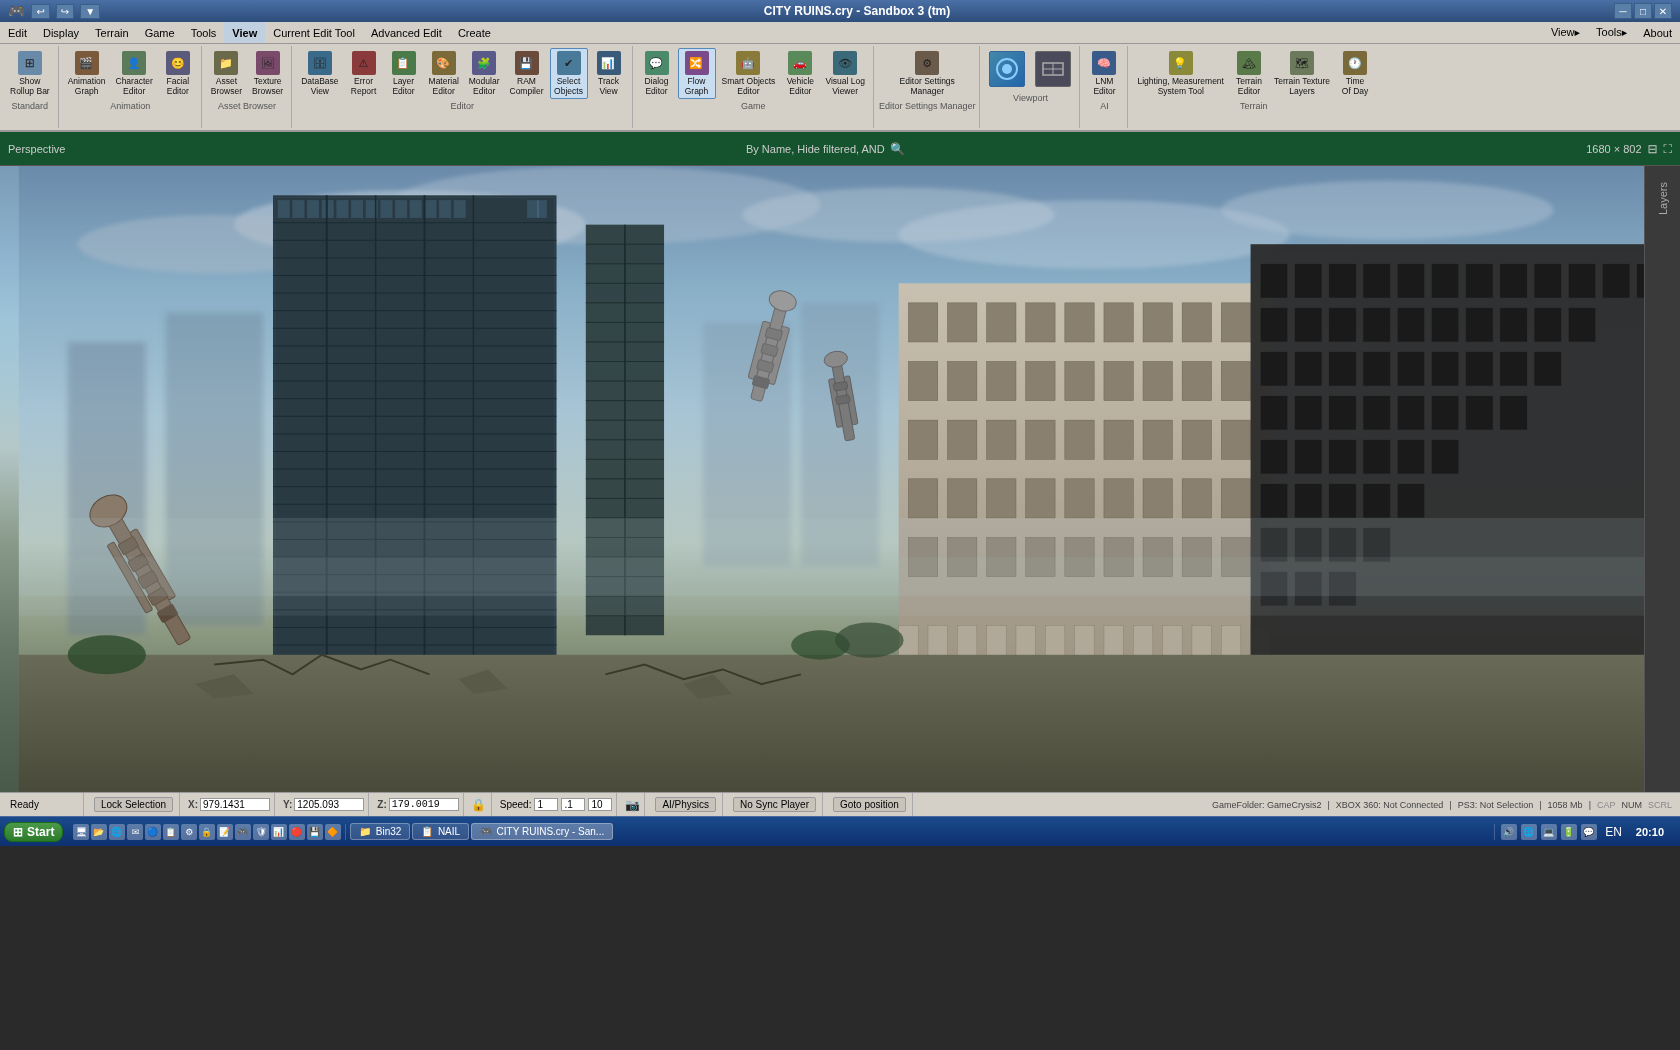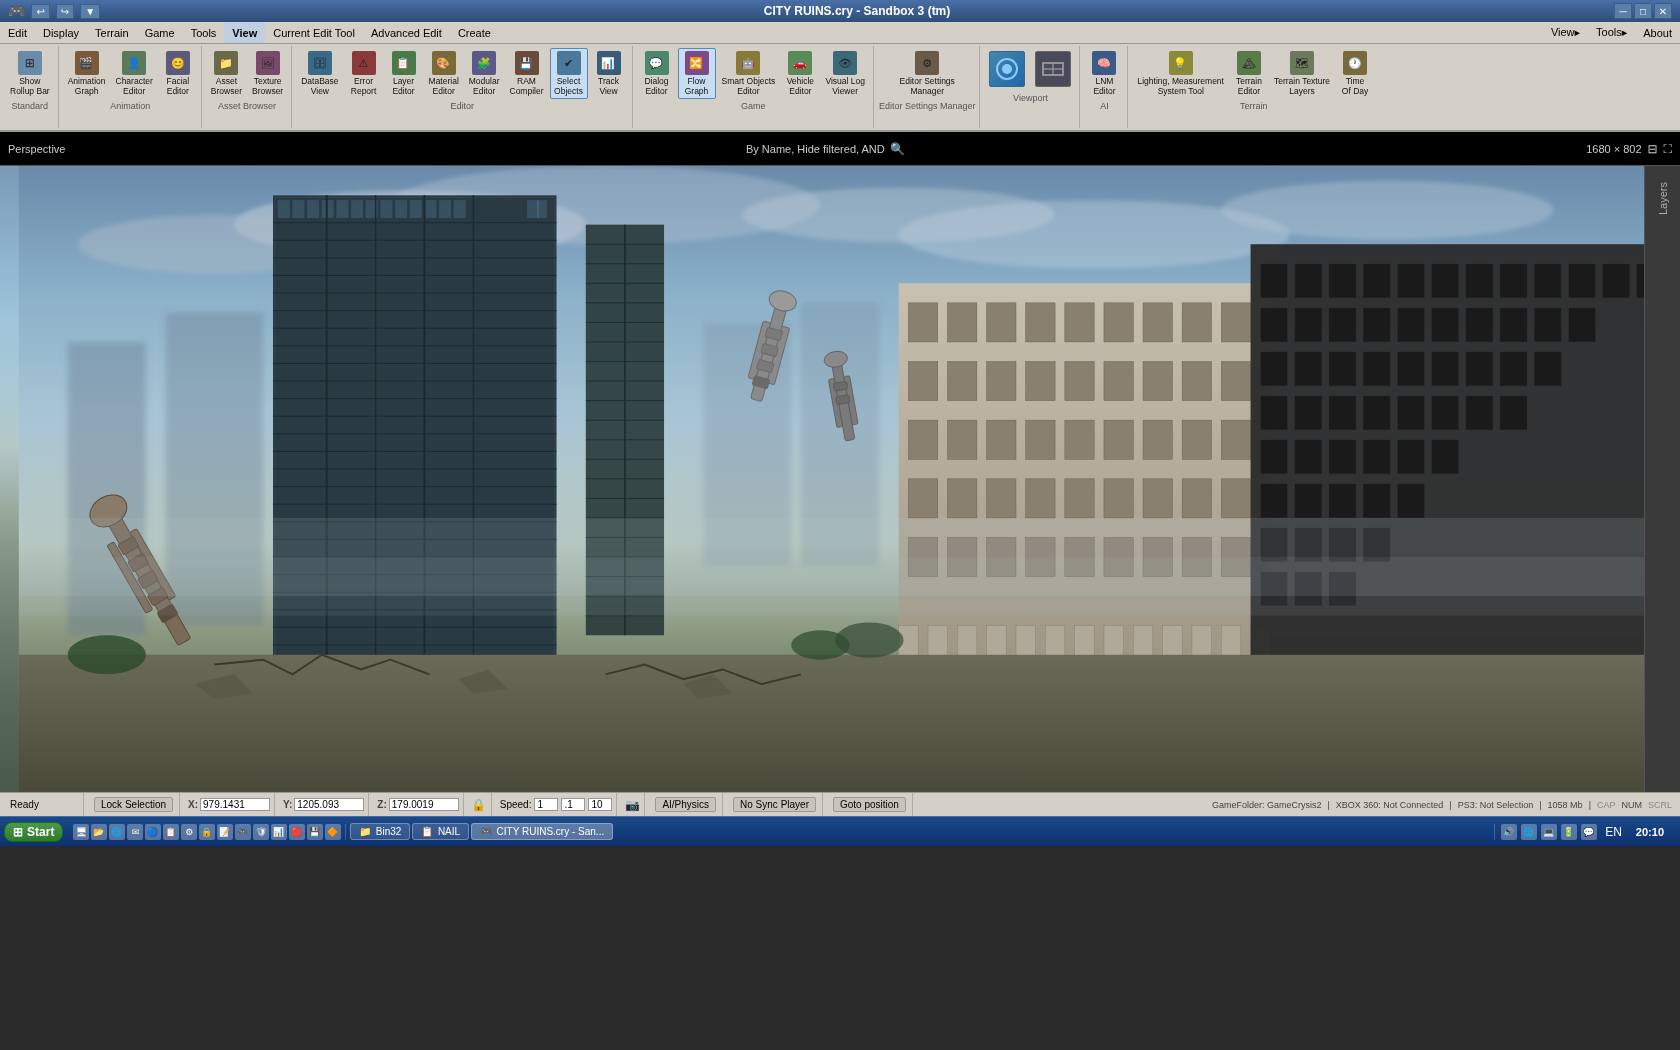--- a/index.html
+++ b/index.html
@@ -463,21 +463,21 @@
         </div>
       </div>
       <div class="toolbar-group-label">Terrain</div>
     </div>
 
   </div>
 </div>
 
 <div id="main-area" style="flex:1; position:relative; height:660px;">
 
-  <div id="viewport-header" style="background:#000000; height:35px; display:flex; align-items:center; justify-content:space-between; padding:0 8px; border-bottom:1px solid #555;">
+  <div id="viewport-header" style="background:#14532d; height:35px; display:flex; align-items:center; justify-content:space-between; padding:0 8px; border-bottom:1px solid #555;">
     <span style="color:#ccc; font-size:11px;">Perspective</span>
     <div style="display:flex; align-items:center; gap:6px;">
       <span style="color:#ccc; font-size:11px;">By Name, Hide filtered, AND</span>
       <span style="color:#ccc; font-size:12px;">🔍</span>
     </div>
     <div style="display:flex; align-items:center; gap:6px;">
       <span style="color:#ccc; font-size:11px;">1680 × 802</span>
       <span style="color:#ccc; font-size:12px; cursor:pointer;">⊟</span>
       <span style="color:#ccc; font-size:12px; cursor:pointer;">⛶</span>
     </div>
@@ -830,21 +830,21 @@
     <input type="text" class="coord-val" value="979.1431" style="width: 70px; background: white; border: 1px solid rgb(153, 153, 153); font-size: 10px; padding: 0px 2px;">
   </div>
 
   <div class="coord-field" style="padding:0 4px; border-right:1px solid #aaa; height:100%; display:flex; align-items:center; gap:2px;">
     <span class="coord-label">Y:</span>
     <input type="text" class="coord-val" value="1205.093" style="width: 70px; background: white; border: 1px solid rgb(153, 153, 153); font-size: 10px; padding: 0px 2px;">
   </div>
 
   <div class="coord-field" style="padding:0 4px; border-right:1px solid #aaa; height:100%; display:flex; align-items:center; gap:2px;">
     <span class="coord-label">Z:</span>
-    <input type="text" class="coord-val" value="179.0019" style="width: 70px; background: white; border: 1px solid rgb(153, 153, 153); font-size: 10px; padding: 0px 2px;">
+    <input type="text" class="coord-val" value="179.0019" style="width: 70px; background: white; border: 1px solid rgb(153, 153, 153); font-size: 10px; padding: 0px 2px; font-family: Liberation Mono, monospace;">
   </div>
 
   <div style="padding:0 4px; border-right:1px solid #aaa; height:100%; display:flex; align-items:center;">
     <span style="cursor:pointer; font-size:12px;">🔒</span>
   </div>
 
   <div style="padding:0 4px; border-right:1px solid #aaa; height:100%; display:flex; align-items:center; gap:3px;">
     <span>Speed:</span>
     <input type="text" value="1" style="width: 24px; background: white; border: 1px solid rgb(153, 153, 153); font-size: 10px; padding: 0px 2px;">
     <input type="text" value=".1" style="width: 24px; background: white; border: 1px solid rgb(153, 153, 153); font-size: 10px; padding: 0px 2px;">

